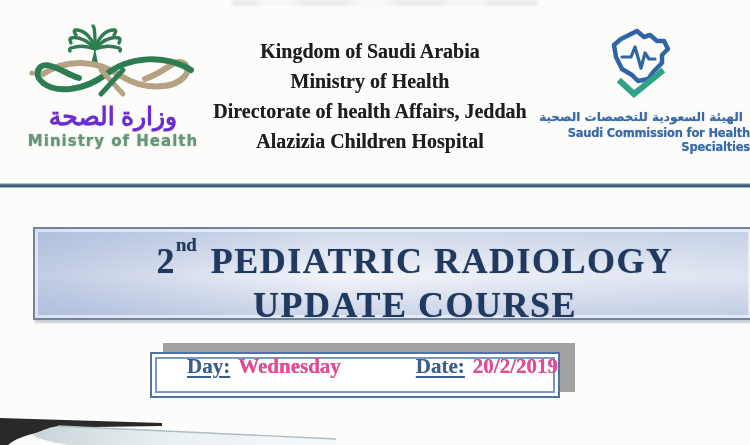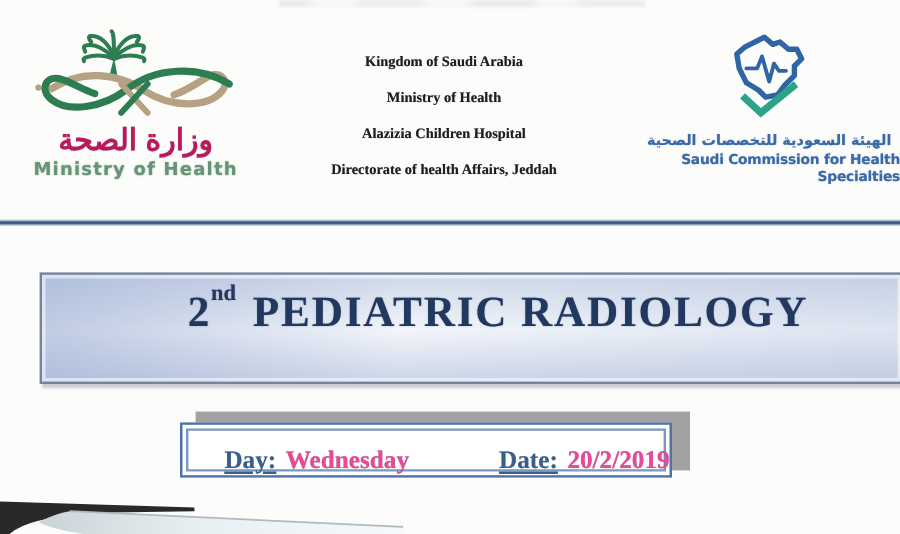--- a/index.html
+++ b/index.html
@@ -16,37 +16,37 @@
     position:absolute;left:232px;top:0;width:306px;height:6px;
     background:linear-gradient(90deg,#d8d8d8 0 7%,#f1f1f1 11% 19%,#dadada 23% 38%,#f3f3f3 42% 50%,#d6d6d6 54% 68%,#efefef 72% 80%,#d9d9d9 84% 100%);
     filter:blur(1.5px);opacity:.45;
   }
 
   
   .moh-logo{position:absolute;left:8px;top:22px;width:210px;height:135px;text-align:center;}
   .moh-logo svg{display:block;margin:0 auto;}
   .moh-arabic{
     display:block;margin-top:0px;
-    font-family:Liberation Sans, sans-serif;
-    font-size:25px;font-weight:bold;color:#be185d;
+    font-family:Liberation Serif, serif;
+    font-size:25px;font-weight:bold;color:#6d28d9;
     direction:rtl;line-height:30px;
     text-shadow:0 0 1px rgba(79,145,128,.5);
   }
   .moh-english{
     display:block;margin-top:1px;
     font-family:"DejaVu Sans",sans-serif;
     font-size:15px;font-weight:bold;color:#679476;
     letter-spacing:1px;line-height:17px;
     text-shadow:0 0 1.5px rgba(103,148,118,.7);
   }
 
   
   .center-head{
     position:absolute;left:200px;top:36px;width:340px;
-    text-align:center;font-weight:bold;font-size:12px;
+    text-align:center;font-weight:bold;font-size:20px;
     color:#1e1e1e;line-height:30px;
     text-shadow:0 0 .6px rgba(0,0,0,.5);
   }
 
   
   .scfhs-logo{position:absolute;left:532px;top:26px;width:218px;height:130px;text-align:center;}
   .scfhs-logo svg{display:block;margin:0 auto;}
   .scfhs-arabic{
     display:block;margin-top:2px;
     font-family:"DejaVu Sans",sans-serif;
@@ -98,21 +98,21 @@
   
   .schedule-shadow{
     position:absolute;left:163px;top:343px;width:412px;height:49px;
     background:#a2a2a2;
   }
   .schedule-box{
     position:absolute;left:150px;top:352px;width:410px;height:46px;
     background:#ffffff;
     border:2px solid #4e73a6;
     box-shadow:inset 0 0 0 3px #ffffff,inset 0 0 0 5px #7b98c2;
-    display:flex;align-items:flex-end;
+    display:flex;align-items:flex-start;
     font-weight:bold;font-size:21px;
     padding-left:35px;box-sizing:border-box;
     white-space:nowrap;
   }
   .sched-label{
     color:#3a5f8a;
     text-decoration:underline;
     text-decoration-thickness:2px;
     text-underline-offset:3px;
     margin-right:8px;
@@ -152,41 +152,42 @@
       <path d="M76,48 L98,72" stroke="#b5a283" stroke-width="5" stroke-linecap="round"></path>
       <path d="M98,48 L76,72" stroke="#2e7d52" stroke-width="5" stroke-linecap="round"></path>
     </svg>
     <span class="moh-arabic">وزارة الصحة</span>
     <span class="moh-english">Ministry of Health</span>
   </div>
 
   <div class="center-head">
     <div>Kingdom of Saudi Arabia</div>
     <div>Ministry of Health</div>
+    <div>Directorate of health Affairs, Jeddah</div>
     <div>Alazizia Children Hospital</div>
-    <div>Directorate of health Affairs, Jeddah</div>
   </div>
 
   <div class="scfhs-logo">
     <svg width="100" height="82" viewBox="0 0 100 82">
 
       <path d="M30,13 L46,5 L53,11 L59,9 L66,15 L73,15 L77,23 L71,29 L71,37 L63,45 L57,53 L47,55 L41,49 L31,43 L25,31 L23,19 Z" fill="none" stroke="#2f64a5" stroke-width="4.5" stroke-linejoin="round"></path>
 
       <path d="M31,31 L40,31 L44,21 L50,42 L54,27 L58,33 L64,33" fill="none" stroke="#2f64a5" stroke-width="3.2" stroke-linejoin="round" stroke-linecap="round"></path>
 
       <path d="M30,56 L43,68 L70,46" fill="none" stroke="#2ea287" stroke-width="6" stroke-linecap="square"></path>
     </svg>
     <span class="scfhs-arabic">الهيئة السعودية للتخصصات الصحية</span>
     <span class="scfhs-english">Saudi Commission for Health Specialties</span>
   </div>
 
   <div class="divider"></div>
 
   <div class="title-banner">
     <div class="title-line first"><span>2</span><sup class="title-ordinal">nd</sup><span>PEDIATRIC RADIOLOGY</span></div>
+    <div class="title-line">UPDATE COURSE</div>
   </div>
 
   <div class="schedule-shadow"></div>
   <div class="schedule-box">
     <span class="sched-label">Day:</span>
     <span class="sched-value">Wednesday</span>
     <span class="sched-gap"></span>
     <span class="sched-label">Date:</span>
     <span class="sched-value">20/2/2019</span>
   </div>

